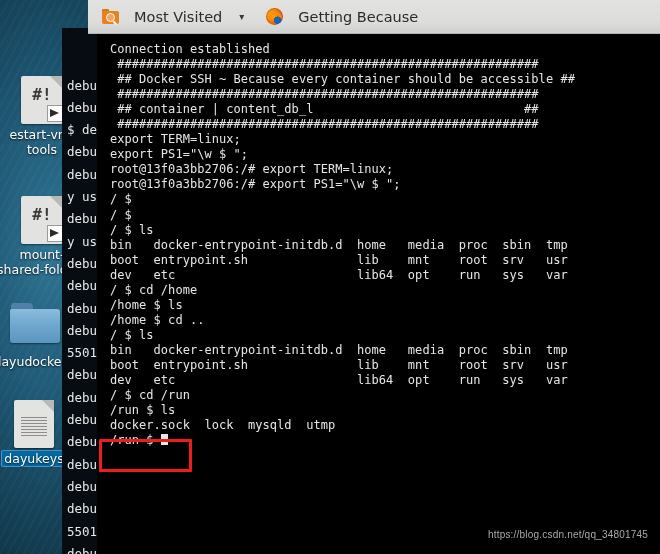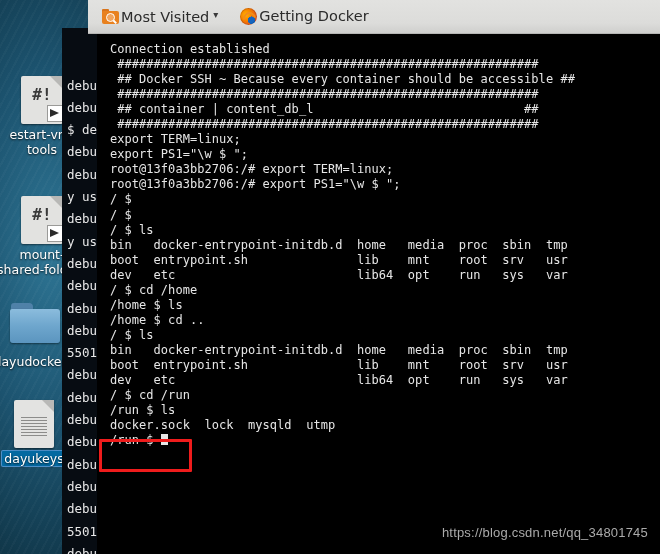--- a/index.html
+++ b/index.html
@@ -192,21 +192,22 @@
     width: 572px; height: 34px;
     background: linear-gradient(180deg, #e2e2e0 0%, #dcdcda 70%, #cfcfcd 100%);
     border-bottom: 1px solid #b6b6b4;
     display: flex;
     align-items: center;
     padding-left: 8px;
     box-sizing: border-box;
   }
   .bm-item {
     display: flex;
-    gap: 2px;
+    align-items: center;
+    gap: 15px;
     padding: 3px 6px;
     border-radius: 3px;
     color: #2b2b2b;
     font-size: 14.5px;
     cursor: default;
   }
   .bm-caret {
     font-size: 10px;
     color: #3a3a3a;
     margin-left: 2px;
@@ -300,21 +301,21 @@
     border-radius: 1px;
     pointer-events: none;
   }
 
   
   .watermark {
     position: absolute;
     right: 12px;
     bottom: 14px;
     color: #b9b9b9;
-    font-size: 13px;
+    font-size: 10px;
     font-family: "Liberation Sans", sans-serif;
     letter-spacing: 0.2px;
     opacity: 0.92;
   }
 </style>
 </head>
 <body>
 
 <div id="screen">
 
@@ -375,21 +376,21 @@
       <span class="mv-icon">
         <span class="f-tab"></span>
           <span class="f-body"></span>
           <span class="lens"></span>
       </span>
       <span>Most Visited</span>
       <span class="bm-caret">▾</span>
     </div>
     <div class="bm-item" style="margin-left:10px;">
       <span class="ff-icon"></span>
-      <span>Getting Docker</span>
+      <span>Getting Because</span>
     </div>
   </div>
 
   <div class="terminal">
     <div class="term-text" id="termLines"><div>Connection established</div><div></div><div> ##########################################################</div><div> ## Docker SSH ~ Because every container should be accessible ##</div><div> ##########################################################</div><div> ## container | content_db_l                             ##</div><div> ##########################################################</div><div></div><div>export TERM=linux;</div><div>export PS1="\w $ ";</div><div></div><div></div><div>root@13f0a3bb2706:/# export TERM=linux;</div><div>root@13f0a3bb2706:/# export PS1="\w $ ";</div><div>/ $</div><div>/ $</div><div>/ $ ls</div><div>bin   docker-entrypoint-initdb.d  home   media  proc  sbin  tmp</div><div>boot  entrypoint.sh               lib    mnt    root  srv   usr</div><div>dev   etc                         lib64  opt    run   sys   var</div><div>/ $ cd /home</div><div>/home $ ls</div><div>/home $ cd ..</div><div>/ $ ls</div><div>bin   docker-entrypoint-initdb.d  home   media  proc  sbin  tmp</div><div>boot  entrypoint.sh               lib    mnt    root  srv   usr</div><div>dev   etc                         lib64  opt    run   sys   var</div><div>/ $ cd /run</div><div>/run $ ls</div><div>docker.sock  lock  mysqld  utmp</div><div>/run $ <span class="cursor"></span></div></div>
   </div>
 
   <div class="highlight-box"></div>
 
   <div class="watermark">https://blog.csdn.net/qq_34801745</div>

